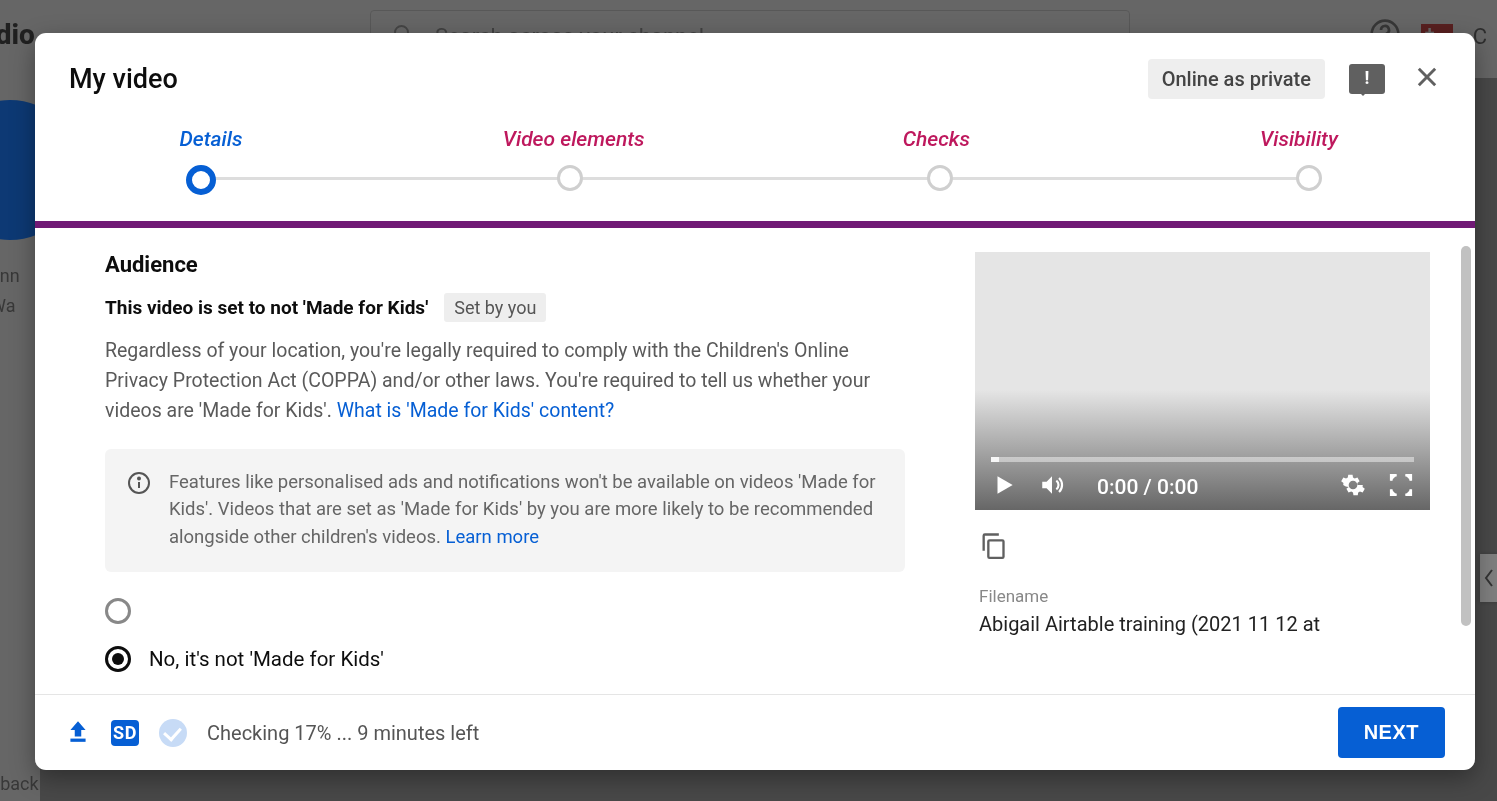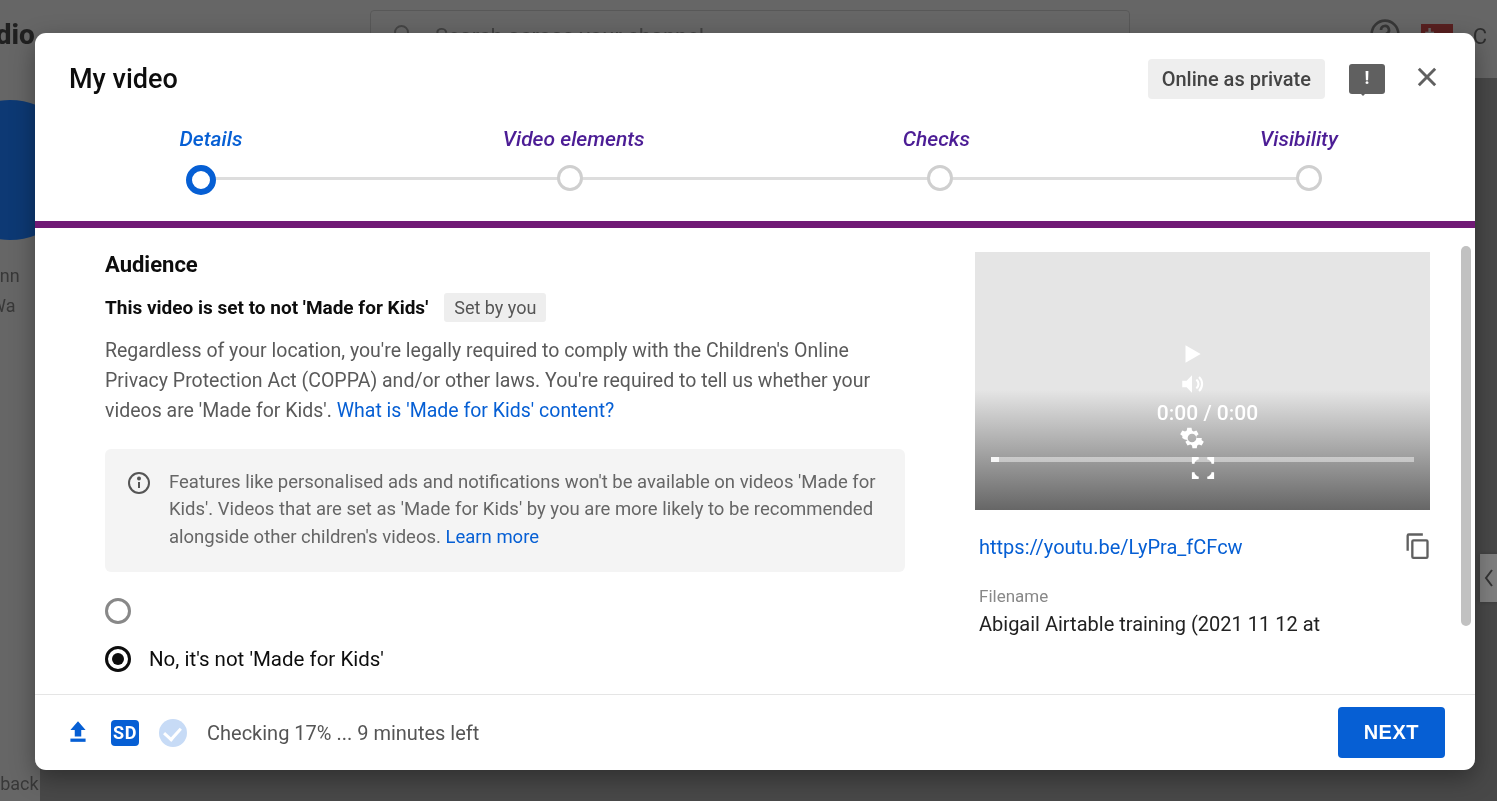--- a/index.html
+++ b/index.html
@@ -29,21 +29,21 @@
   .dlg-header-spacer { flex:1; }
   .saved-chip { background:#eee; color:#444; font-size:20px; font-weight:500; padding:8px 14px; border-radius:4px; margin-right:24px; }
   .feedback-btn { width:36px; height:30px; background:#606060; border-radius:3px; position:relative; margin-right:28px; cursor:pointer; }
   .feedback-btn::after { content:""; position:absolute; bottom:-8px; left:8px; border:6px solid transparent; border-top-color:#606060; }
   .feedback-btn .bang { position:absolute; left:50%; top:50%; transform:translate(-50%,-55%); color:#fff; font-size:18px; font-weight:700; }
   .close-btn { cursor:pointer; }
   .close-btn svg { width:28px; height:28px; color:#606060; }
 
   .stepper { padding: 10px 66px 26px 66px; border-bottom:7px solid #701a75;font-style:italic; }
   .step-labels { display:flex; justify-content:space-between; }
-  .step-label { font-size:21px; font-weight:500; color:#4c1d95; text-align:center; width:220px; }
+  .step-label { font-size:21px; font-weight:500; color:#be185d; text-align:center; width:220px; }
   .step-label.active { color:#065fd4; }
   .step-track { position:relative; height:30px; margin:14px 100px 0 100px; }
   .step-line { position:absolute; top:12px; left:0; right:0; height:3px; background:#ddd; }
   .step-dot { position:absolute; top:0; width:26px; height:26px; border-radius:50%; background:#fff; border:3px solid #cfcfcf; transform:translateX(-50%); }
   .step-dot.d1 { left:0%; width:30px; height:30px; border:6px solid #065fd4; }
   .step-dot.d2 { left:33.33%; }
   .step-dot.d3 { left:66.66%; }
   .step-dot.d4 { left:100%; }
 
   .dlg-body { flex:1; display:flex; overflow:hidden; position:relative; }
@@ -65,21 +65,21 @@
   .radio-row { display:flex; align-items:center; gap:18px; margin-bottom:22px; cursor:pointer; }
   .radio { width:26px; height:26px; border-radius:50%; border:3px solid #888; flex:0 0 auto; position:relative; }
   .radio.selected { border-color:#0d0d0d; }
   .radio.selected::after { content:""; position:absolute; inset:4px; background:#0d0d0d; border-radius:50%; }
   .radio-label { font-size:20.5px; color:#0d0d0d; }
 
   .preview { background:#e5e5e5; width:455px; height:258px; position:relative; }
   .preview-fade { position:absolute; left:0; right:0; bottom:0; height:120px; background:linear-gradient(to bottom, rgba(80,80,80,0) 0%, rgba(80,80,80,0.85) 100%); }
   .player-bar { position:absolute; left:16px; right:16px; bottom:48px; height:5px; background:rgba(255,255,255,0.45); }
   .player-bar::before { content:""; position:absolute; left:0; top:0; height:5px; width:8px; background:rgba(255,255,255,0.85); }
-  .player-ctrls { position:absolute; left:16px; right:16px; bottom:25px; display:flex; align-items:center; color:#fff;flex-direction:column; }
+  .player-ctrls { position:absolute; left:16px; right:16px; bottom:8px; display:flex; align-items:center; color:#fff; }
   .ctrl { margin-right:22px; }
   .player-ctrls svg { width:26px; height:26px; fill:#fff; }
   .ptime { font-size:21px; font-weight:500; margin-left:10px; }
   .psp { flex:1; }
 
   .meta { padding:20px 4px; }
   .meta-label { font-size:17px; color:#888; margin-bottom:6px; }
   .meta-row { display:flex; align-items:center; justify-content:space-between; margin-bottom:22px; }
   .video-link { font-size:20px; color:#065fd4; text-decoration:none; cursor:pointer; }
   .copy-btn { cursor:pointer; }
@@ -218,21 +218,20 @@
           <span class="ctrl"><svg viewBox="0 0 24 24">
                 <path d="M12 8a4 4 0 1 0 0 8 4 4 0 0 0 0-8zm9 4a9 9 0 0 1-.2 1.9l2.1 1.6-2 3.5-2.5-1a7 7 0 0 1-1.6.9l-.4 2.6h-4l-.4-2.6a7 7 0 0 1-1.6-.9l-2.5 1-2-3.5 2.1-1.6A9 9 0 0 1 3 12a9 9 0 0 1 .2-1.9L1.1 8.5l2-3.5 2.5 1a7 7 0 0 1 1.6-.9L7.6 2.5h4l.4 2.6a7 7 0 0 1 1.6.9l2.5-1 2 3.5-2.1 1.6c.1.6.2 1.3.2 1.9z"></path>
               </svg></span>
           <span class="ctrl" style="margin-right:0"><svg viewBox="0 0 24 24" fill="none" stroke="#fff" stroke-width="2.5">
                 <path d="M3 8V3h5M21 8V3h-5M3 16v5h5M21 16v5h-5"></path>
               </svg></span>
         </div>
       </div>
       <div class="meta">
         <div class="meta-row">
-          <a class="video-link">https://youtu.be/LyPra_fCFcw</a>
           <span class="copy-btn">
             <svg viewBox="0 0 24 24" fill="none" stroke="currentColor" stroke-width="2">
                 <rect x="8" y="8" width="13" height="15" rx="1"></rect>
                 <path d="M4 17V4a1 1 0 0 1 1-1h12"></path>
               </svg>
           </span>
         </div>
         <div class="meta-label">Filename</div>
         <div class="filename">Abigail Airtable training (2021 11 12 at</div>
       </div>

